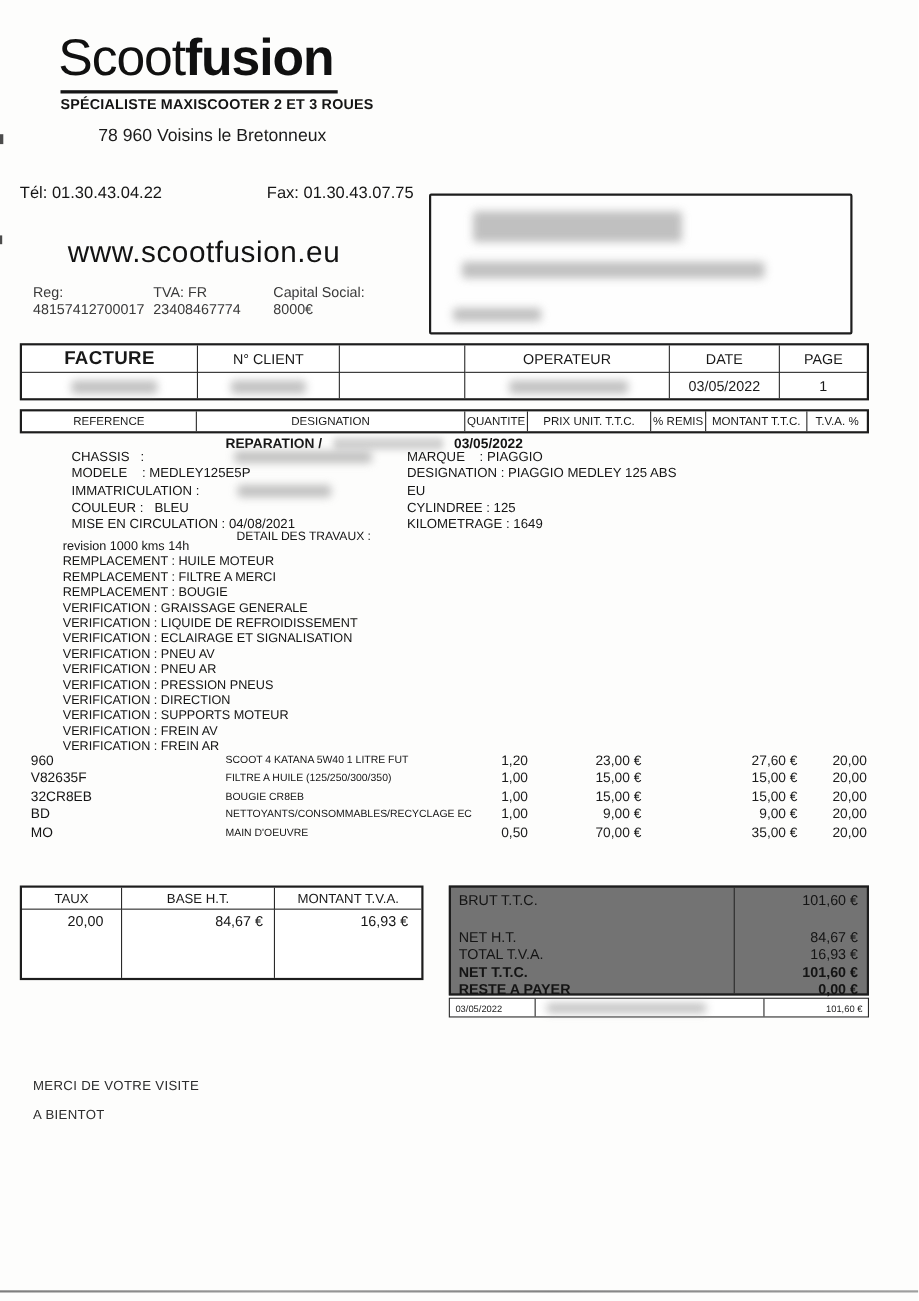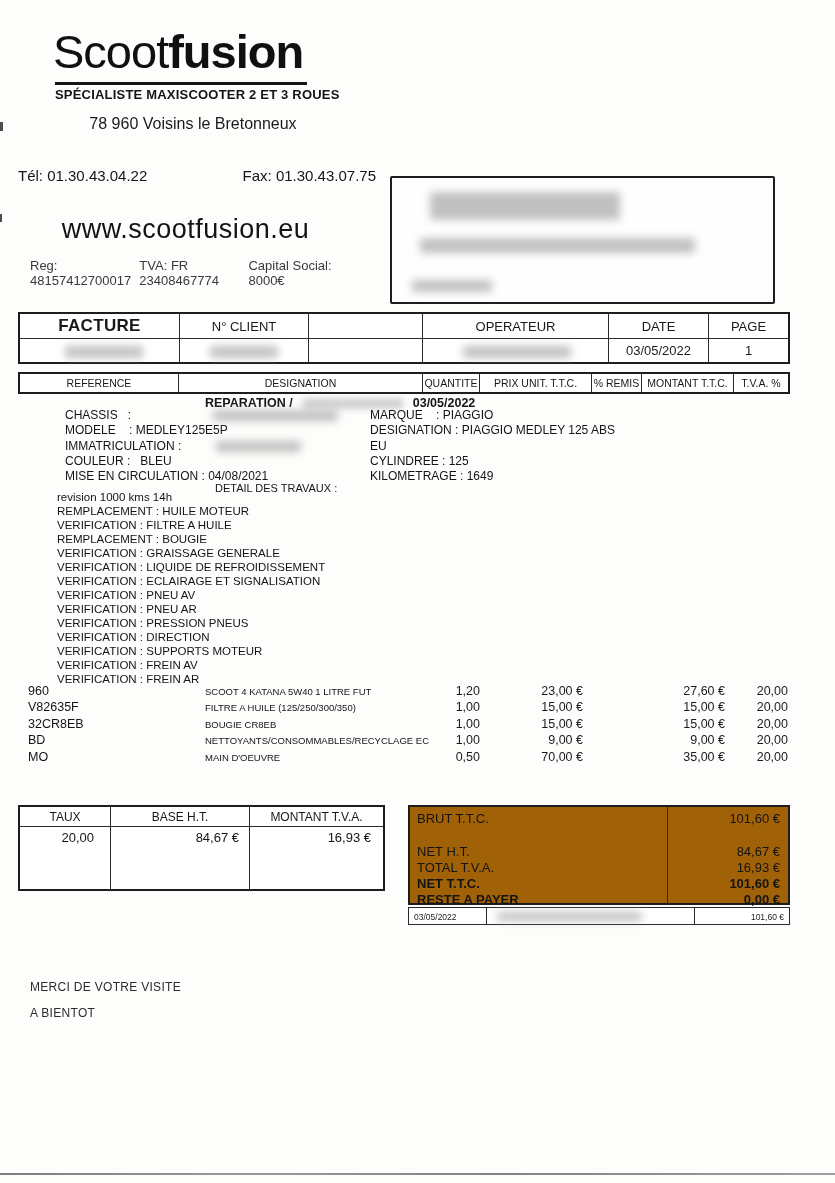--- a/index.html
+++ b/index.html
@@ -58,21 +58,21 @@
 
   
   .tax-table { left:18px; top:805px; width:367px; height:86px; border:2px solid #1d1d1d; display:grid;
                grid-template-columns:91px 139px 1fr; grid-template-rows:20px 1fr; background:#fff; }
   .tax-table > div { border-right:1px solid #2a2a2a; }
   .tax-table > div:nth-child(3n) { border-right:none; }
   .tax-table > .h { border-bottom:1px solid #2a2a2a; display:flex; align-items:center; justify-content:center; font-size:12px; color:#181818; }
   .tax-table > .v { font-size:13px; text-align:right; padding-top:3px; color:#141414; }
 
   
-  .totals { left:408px; top:805px; width:382px; height:100px; border:2px solid #1d1d1d; background:#a16207;padding-left:20px; }
+  .totals { left:408px; top:805px; width:382px; height:100px; border:2px solid #1d1d1d; background:#737373;padding-left:20px; }
   .totals .divider { position:absolute; left:257px; top:0; bottom:0; width:1px; background:#2a2a2a; }
   .tot-row { position:absolute; left:0; width:100%; height:16px; font-size:13px; color:#141414; }
   .tot-row .lbl { position:absolute; left:7px; }
   .tot-row .val { position:absolute; right:8px; text-align:right; }
   .tot-row.bold { font-weight:700; }
 
   
   .pay-strip { left:408px; top:907px; width:382px; height:18px; border:1.5px solid #2a2a2a; background:#fff; }
   .pay-strip .d1 { position:absolute; left:77px; top:0; bottom:0; width:1px; background:#2a2a2a; }
   .pay-strip .d2 { position:absolute; left:285px; top:0; bottom:0; width:1px; background:#2a2a2a; }
@@ -175,21 +175,21 @@
     <div class="pre">EU</div>
     <div class="pre">CYLINDREE : 125</div>
     <div class="pre">KILOMETRAGE : 1649</div>
   </div>
 
   <div class="abs det-travaux">DETAIL DES TRAVAUX :</div>
 
   <div class="abs works">
     <div>revision 1000 kms 14h</div>
     <div>REMPLACEMENT : HUILE MOTEUR</div>
-    <div>VERIFICATION : FILTRE A HUILE</div>
+    <div>REMPLACEMENT : FILTRE A MERCI</div>
     <div>REMPLACEMENT : BOUGIE</div>
     <div>VERIFICATION : GRAISSAGE GENERALE</div>
     <div>VERIFICATION : LIQUIDE DE REFROIDISSEMENT</div>
     <div>VERIFICATION : ECLAIRAGE ET SIGNALISATION</div>
     <div>VERIFICATION : PNEU AV</div>
     <div>VERIFICATION : PNEU AR</div>
     <div>VERIFICATION : PRESSION PNEUS</div>
     <div>VERIFICATION : DIRECTION</div>
     <div>VERIFICATION : SUPPORTS MOTEUR</div>
     <div>VERIFICATION : FREIN AV</div>

